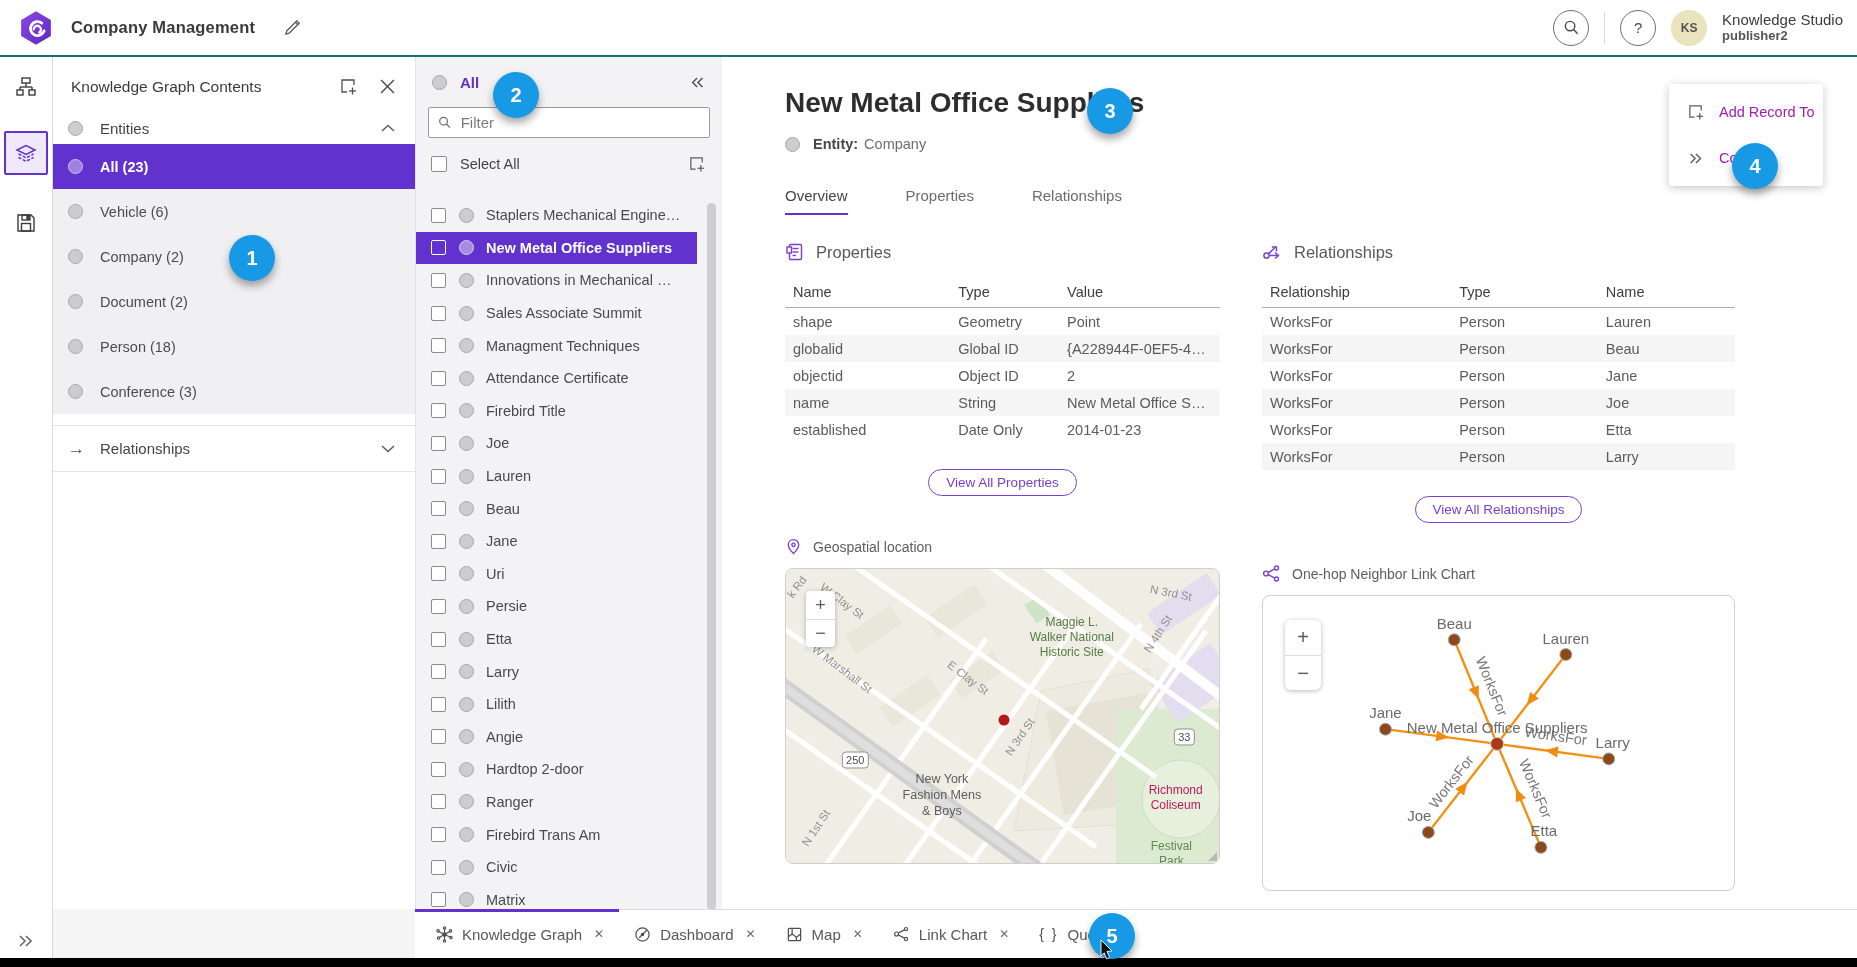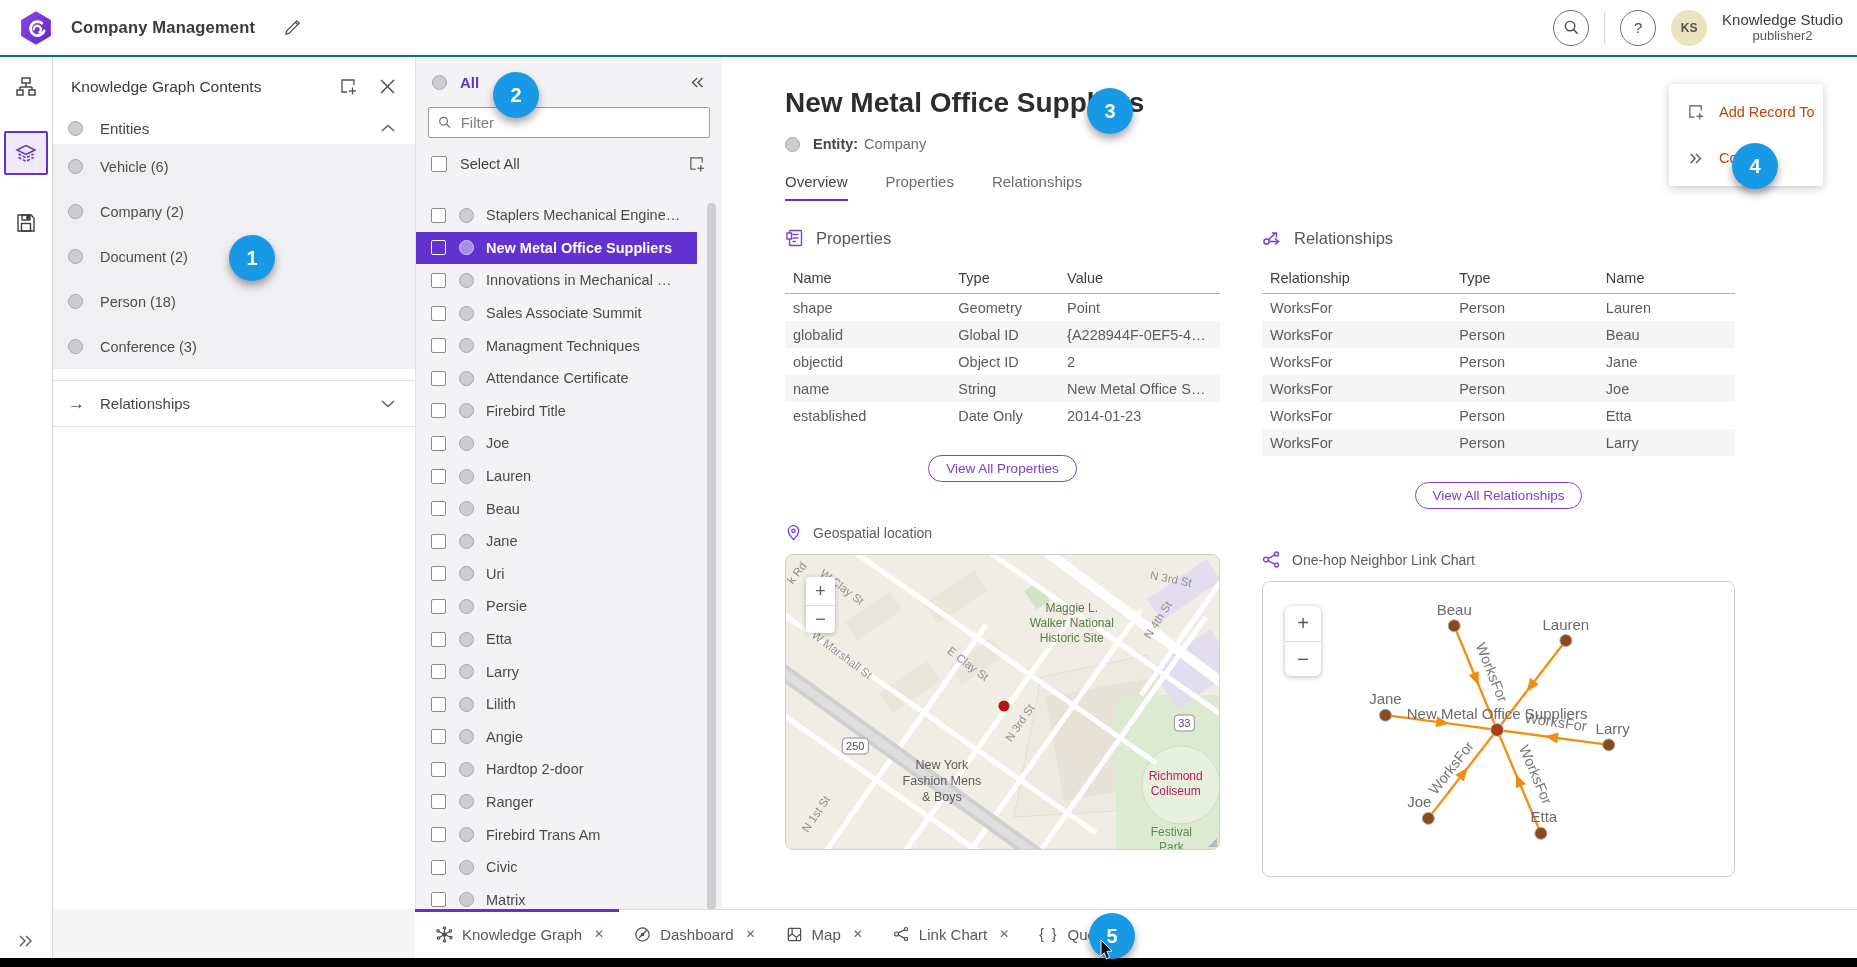--- a/index.html
+++ b/index.html
@@ -13,21 +13,21 @@
   .logo { width:36px; height:36px; margin:0 17px 0 6px; cursor:pointer; }
   .app-title { font-size:16.5px; font-weight:bold; color:#3a3a3a; letter-spacing:.2px; }
   .pencil { margin-left:28px; color:#555; display:flex; cursor:pointer; }
   .topbar-right { margin-left:auto; display:flex; align-items:center; gap:15px; }
   .circle-btn { width:36px; height:36px; border-radius:50%; border:1px solid #6e6e6e; background:#fff;
                 color:#4a4a4a; font-size:15px; display:flex; align-items:center; justify-content:center; cursor:pointer; }
   .tb-divider { width:1px; height:32px; background:#d8d8d8; }
   .avatar { width:36px; height:36px; border-radius:50%; background:#e9e4bd; color:#55524a;
             font-size:12px; font-weight:bold; display:flex; align-items:center; justify-content:center; cursor:pointer; }
   .user-block { font-size:15px; color:#3c3c3c; line-height:1.15; cursor:pointer; }
-  .user-block .sub { font-size:13px; color:#555; font-weight:normal;text-align:center; }
+  .user-block .sub { font-size:13px; color:#555; font-weight:bold; }
 
   
   .rail { position:absolute; left:0; top:57px; bottom:9px; width:53px; background:#fff;
           border-right:1px solid #d8d8d8; display:flex; flex-direction:column; align-items:center; z-index:5; }
   .rail-btn { width:44px; height:44px; display:flex; align-items:center; justify-content:center; color:#3d3d3d; cursor:pointer; }
   .rail-btn.first { margin-top:8px; }
   .rail-btn.selected { margin-top:22px; border:2px solid #6132cd; background:#efe9fb; border-radius:2px; color:#6132cd; }
   .rail-btn.save { margin-top:26px; }
   .rail-expand { position:absolute; bottom:10px; color:#6a6a6a; cursor:pointer; }
 
@@ -77,21 +77,21 @@
   .li-row.selected .cbx { background:transparent; border-color:#fff; }
   .li-row.selected .gcircle { background:#a78ce2; border-color:#d7c9f5; }
   .lp-scrollbar { position:absolute; right:6px; top:146px; bottom:10px; width:9px; border-radius:5px; background:#cecdd0; cursor:pointer; }
 
   
   .main { position:absolute; left:722px; top:57px; right:0; bottom:47px; background:#fff; padding:30px 0 0 63px; overflow:hidden; }
   .rec-title { font-size:28px; font-weight:bold; color:#2d2d2d; }
   .entity-row { margin-top:17px; display:flex; align-items:center; gap:13px; }
   .entity-row b { font-size:14.5px; color:#474747; }
   .entity-row .val { font-size:14.5px; color:#6d6d6d; margin-left:-7px; }
-  .mtabs { margin-top:21px; display:flex; gap:38px; }
+  .mtabs { margin-top:35px; display:flex; gap:58px; }
   .mtab { font-size:15px; color:#6c6c6c; padding-bottom:9px; cursor:pointer; }
   .mtab.active { color:#454545; border-bottom:2.5px solid #6132cd; }
   .cols { display:flex; margin-top:27px; }
   .col1 { width:435px; }
   .col2 { width:473px; margin-left:42px; }
   .sec-header { display:flex; align-items:center; gap:11px; }
   .sec-header .t { font-size:16.5px; color:#585858; }
   .sec-header.small .t { font-size:14px; color:#5d5d5d; }
   .sec-header .sicon { color:#7a3fd1; display:flex; }
   table.dt { margin-top:15px; width:100%; border-collapse:collapse; font-size:14.5px; table-layout:fixed; }
@@ -116,21 +116,21 @@
               line-height:1.25; pointer-events:none; }
   .shield { position:absolute; background:#fff; border:1.5px solid #8f8f8f; border-radius:4px;
             font-size:11px; color:#4f4f4f; padding:0 3px; line-height:15px; transform:translate(-50%,-50%); }
   .map-corner { position:absolute; right:2px; bottom:2px; width:0; height:0;
                 border-left:9px solid transparent; border-bottom:9px solid #b9b9b9; }
 
   
   .context-menu { position:absolute; top:84px; left:1669px; width:154px; background:#fff; border-radius:3px;
                   box-shadow:0 2px 10px rgba(0,0,0,.22); padding:5px 0; z-index:30; }
   .menu-item { display:flex; align-items:center; gap:14px; padding:0 0 0 18px; height:46px;
-               font-size:14.5px; color:#c2410c; cursor:pointer; }
+               font-size:14.5px; color:#a21caf; cursor:pointer; }
   .menu-item .micon { color:#5b5b5b; display:flex; width:18px; justify-content:center; }
 
   
   .tabbar { position:absolute; left:53px; right:0; bottom:9px; height:49px; background:#f5f5f5; z-index:8; }
   .tabs-area { position:absolute; left:362px; right:0; top:0; bottom:0; background:#fff;
                border-top:1px solid #dcdcdc; display:flex; align-items:center; padding-left:6px; }
   .btab { display:flex; align-items:center; gap:9px; padding:0 15px; height:100%;
           position:relative; color:#585858; font-size:15px; cursor:pointer; }
   .btab.active::before { content:""; position:absolute; top:-1px; left:-6px; right:0; height:3px; background:#6132cd; }
   .btab .ticon { display:flex; color:#4f4f4f; }
@@ -249,20 +249,24 @@
     <div class="entities-row">
       <span class="gcircle"></span>
       <span class="lbl">Entities</span>
       <span class="chev">
         <svg width="14" height="9" viewBox="0 0 14 9" fill="none" stroke="#5f5f5f" stroke-width="1.5">
             <polyline points="1,7 7,1.5 13,7"></polyline>
           </svg>
       </span>
     </div>
     <div id="entityTypes">
+        <div class="etype-row selected">
+          <span class="gcircle"></span>
+          <span class="lbl">All (23)</span>
+        </div>
         <div class="etype-row">
           <span class="gcircle"></span>
           <span class="lbl">Vehicle (6)</span>
         </div>
         <div class="etype-row">
           <span class="gcircle"></span>
           <span class="lbl">Company (2)</span>
         </div>
         <div class="etype-row">
           <span class="gcircle"></span>

